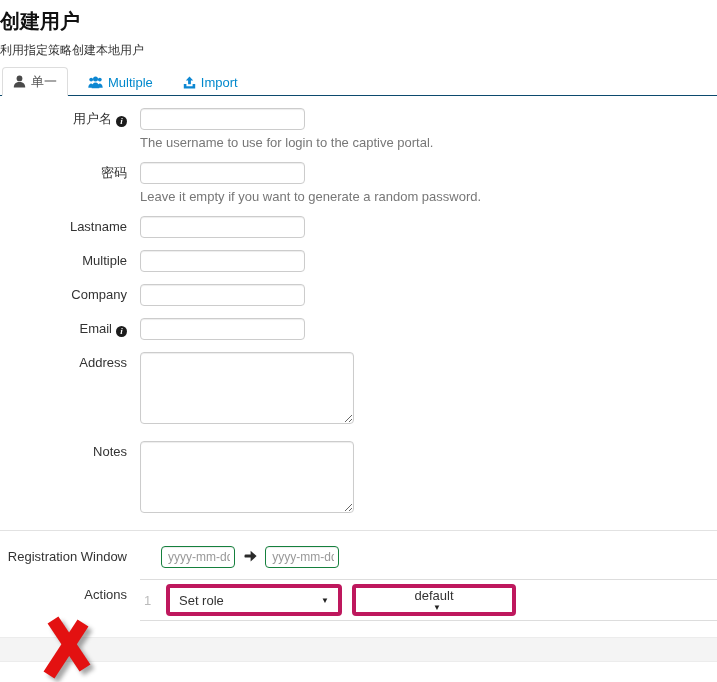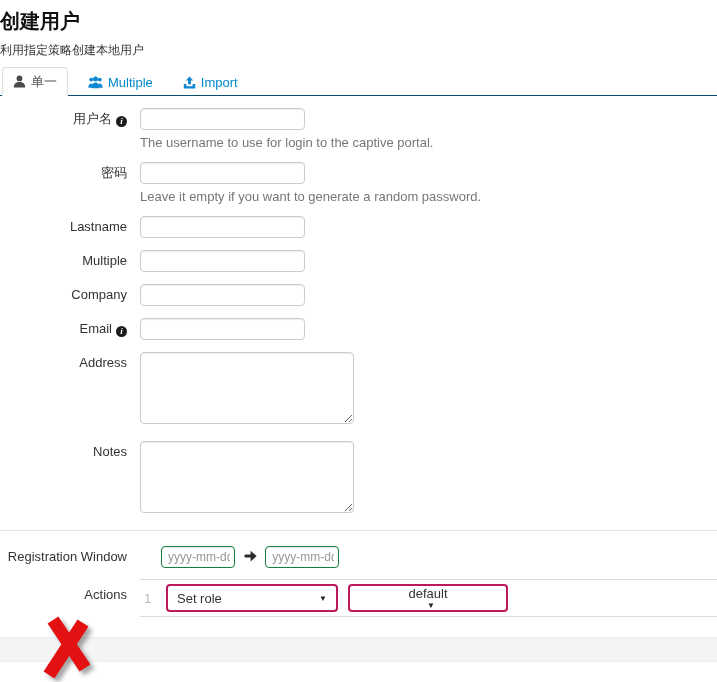--- a/index.html
+++ b/index.html
@@ -57,21 +57,21 @@
     box-shadow:inset 0 1px 1px rgba(0,0,0,0.075); outline:none; vertical-align:middle;
   }
   .date-arrow { display:inline-block; margin:0 5px; vertical-align:middle; }
   .reg-row { margin-bottom:11px;gap:21px; }
 
   
   .actions-table { border-top:1px solid #ddd; border-bottom:1px solid #ddd; padding:4px 0;
                    display:flex; align-items:center; }
   .action-num { color:#bbb; font-size:13px; width:14px; margin-left:4px; }
   .select-box { position:relative; display:inline-flex; align-items:center; height:24px;
-                border:2px solid #be185d; border-radius:4px; background:#fff; padding:0 9px;
+                border:4px solid #be185d; border-radius:4px; background:#fff; padding:0 9px;
                 font-size:13px; color:#333; cursor:pointer; justify-content:space-between; }
   .select-type { width:150px; margin-left:8px; }
   .select-value { width:138px; margin-left:10px;flex-direction:column; }
   .caret { font-size:8px; color:#222; margin-left:6px; }
 
   
   .footer-bar { position:absolute; left:0; top:637px; width:717px; height:23px;
                 background:#f4f4f4; border-top:1px solid #ececec; border-bottom:1px solid #ececec; }
 
   

